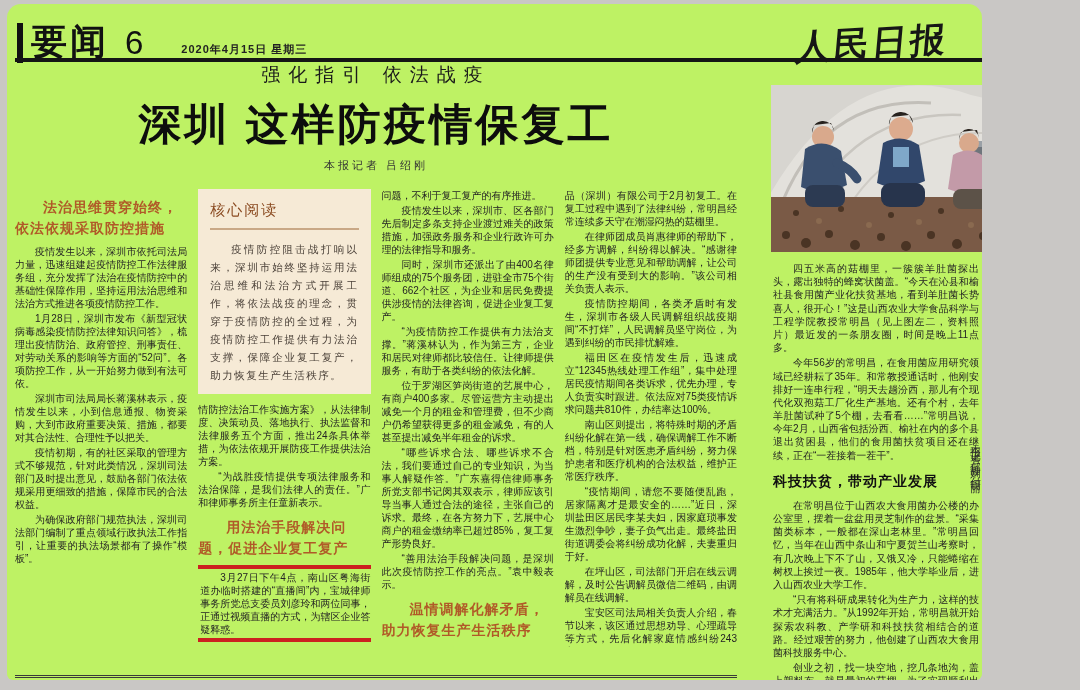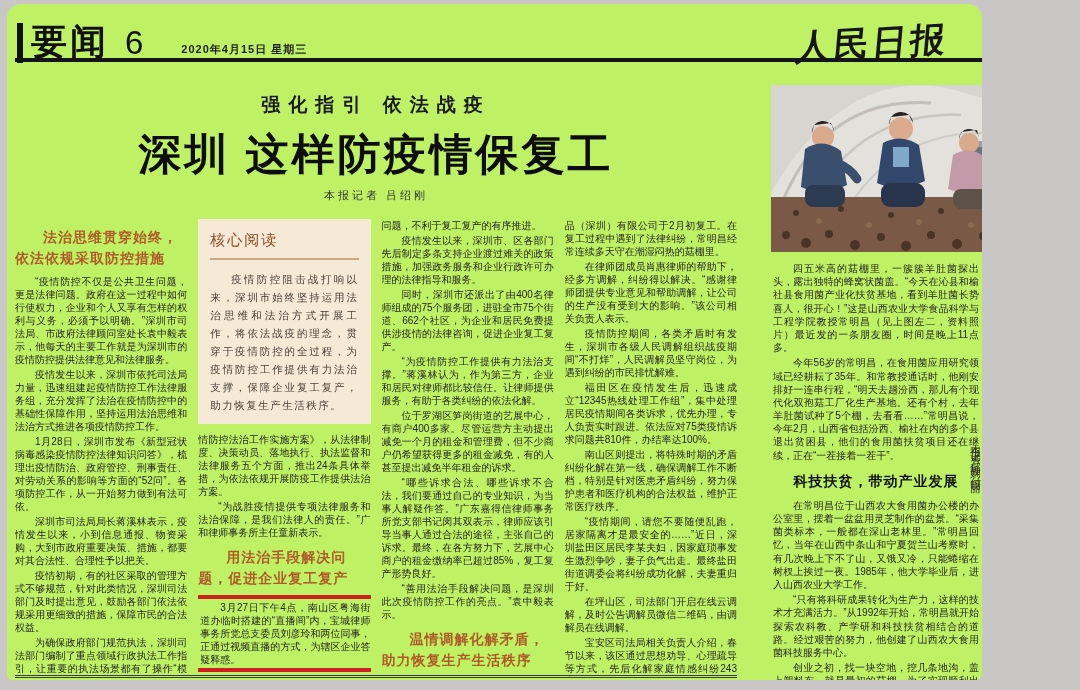--- a/index.html
+++ b/index.html
@@ -14,33 +14,33 @@
   .section-title { font-size:36px; font-weight:900; color:#111; letter-spacing:3px; }
   .page-num { font-size:33px; font-weight:400; color:#111; margin-left:16px; }
   .hdr-date { font-size:11px; font-weight:bold; color:#222; margin-left:38px; margin-top:14px; letter-spacing:1px; }
   .masthead { position:absolute; right:34px; top:16px; font-family:"DejaVu Serif", serif;
     font-size:35px; font-weight:bold; color:#161616; transform:rotate(-3deg) skewX(-8deg);
     letter-spacing:3px; }
   .hdr-rule { position:absolute; left:8px; width:1040px; top:54px; height:4px; background:#151515; }
 
   
   .main { position:absolute; left:8px; top:58px; width:722px; height:616px; overflow:hidden; }
-  .kicker { text-align:center; font-size:19px; font-weight:bold; color:#1a1a1a;
-    letter-spacing:8px; margin-top:30px; }
+  .kicker { text-align:center; font-size:19px; font-weight:normal; color:#1a1a1a;
+    letter-spacing:8px; }
   .headline { text-align:center; font-size:43px; font-weight:900; color:#0d0d0d;
     letter-spacing:3px; margin-top:8px; }
   .byline { text-align:center; font-size:11px; color:#333; margin-top:4px; letter-spacing:3px; }
   .columns { display:flex; gap:11px; margin-top:16px; height:458px; overflow:hidden; }
   .col { flex:1; min-width:0; overflow:hidden; }
   .para { font-size:10px; line-height:1.3; color:#232323; text-align:justify;
     text-indent:2em; margin-bottom:2px; }
   .para.cont { text-indent:0; }
   .subhead { color:#b05a28; font-weight:bold; font-size:14px; line-height:1.5;
     letter-spacing:1px; margin:8px 0 6px 0; text-indent:2em; }
-  .subhead.dark { color:#111; text-align:center; text-indent:0; font-size:14px; margin:9px 0 7px 0; }
+  .subhead.dark { color:#111; text-align:left; text-indent:0; font-size:14px; margin:9px 0 7px 0; }
   .para.highlight { border:4px solid #cc2020; margin:0 -12px 4px -10px; padding:2px 8px; }
 
   
   .corebox { background:#f6ead6; padding:12px 12px 10px 12px; margin-bottom:9px; }
   .core-title { color:#8a4a20; font-size:15px; font-weight:normal; letter-spacing:2px; }
   .core-rule { border-top:2px solid #c9a886; margin:8px 0 10px 0; }
   .core-body { font-size:10.5px; line-height:1.72; letter-spacing:1.5px; color:#4a4038;
     text-align:justify; text-indent:2em; }
 
   .bottom-rule { position:absolute; left:8px; top:671px; width:722px; height:3px;
@@ -72,21 +72,20 @@
   <div class="masthead">人民日报</div>
   <div class="hdr-rule"></div>
 
   <div class="main">
     <div class="kicker">强化指引 依法战疫</div>
     <div class="headline">深圳 这样防疫情保复工</div>
     <div class="byline">本报记者 吕绍刚</div>
     <div class="columns">
       <div class="col">
           <div class="subhead">法治思维贯穿始终，依法依规采取防控措施</div>
-          <div class="para">“疫情防控不仅是公共卫生问题，更是法律问题。政府在这一过程中如何行使权力，企业和个人又享有怎样的权利与义务，必须予以明确。”深圳市司法局、市政府法律顾问室处长袁中毅表示，他每天的主要工作就是为深圳市的疫情防控提供法律意见和法律服务。</div>
           <div class="para">疫情发生以来，深圳市依托司法局力量，迅速组建起疫情防控工作法律服务组，充分发挥了法治在疫情防控中的基础性保障作用，坚持运用法治思维和法治方式推进各项疫情防控工作。</div>
           <div class="para">1月28日，深圳市发布《新型冠状病毒感染疫情防控法律知识问答》，梳理出疫情防治、政府管控、刑事责任、对劳动关系的影响等方面的“52问”。各项防控工作，从一开始努力做到有法可依。</div>
           <div class="para">深圳市司法局局长蒋溪林表示，疫情发生以来，小到信息通报、物资采购，大到市政府重要决策、措施，都要对其合法性、合理性予以把关。</div>
           <div class="para">疫情初期，有的社区采取的管理方式不够规范，针对此类情况，深圳司法部门及时提出意见，鼓励各部门依法依规采用更细致的措施，保障市民的合法权益。</div>
           <div class="para">为确保政府部门规范执法，深圳司法部门编制了重点领域行政执法工作指引，让重要的执法场景都有了操作“模板”。</div>
         </div>
       <div class="col">
         <div class="corebox">
           <div class="core-title">核心阅读</div>
           <div class="core-rule"></div>

